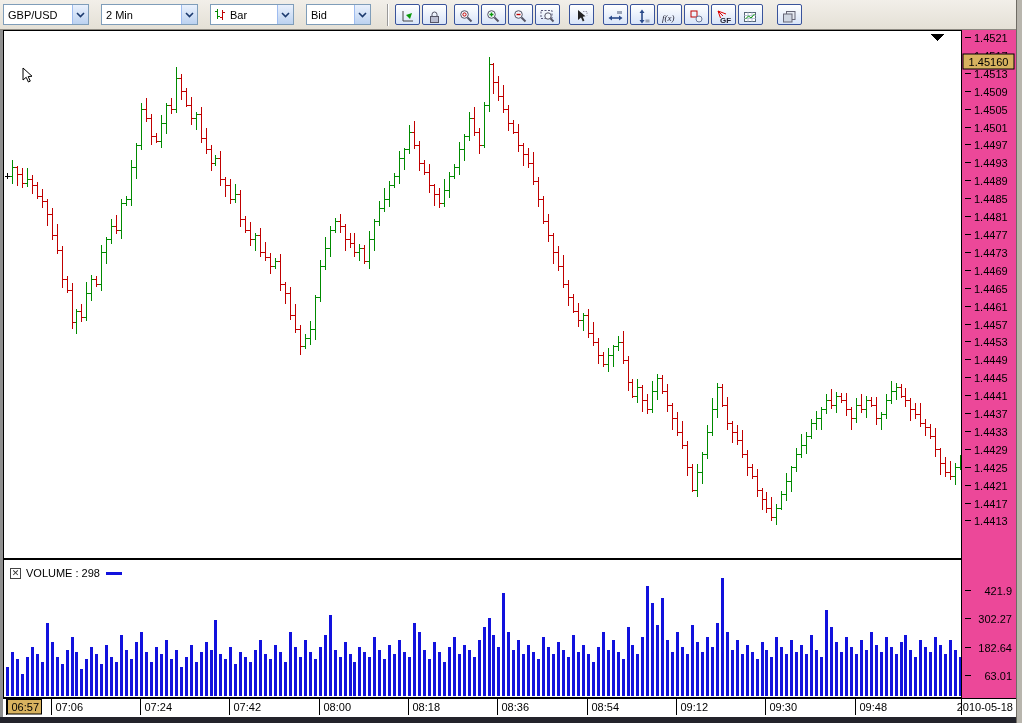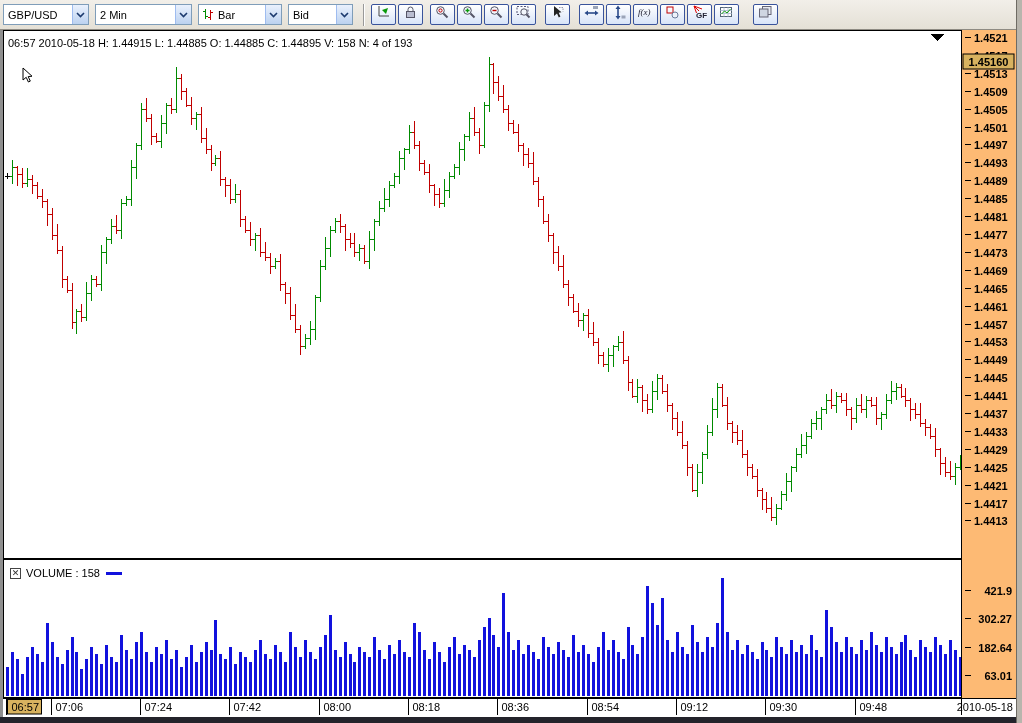--- a/index.html
+++ b/index.html
@@ -4,36 +4,36 @@
 <style>
   * { box-sizing: border-box; margin: 0; padding: 0; }
   body { background:#555; font-family:"Liberation Sans",sans-serif; }
   .window { position:relative; width:1022px; height:723px; background:#8f8f8f; overflow:hidden; }
 
   
   .toolbar { position:absolute; left:0; top:0; width:1016px; height:30px;
     background:linear-gradient(#f2efe9,#e4e0d6); border-bottom:1px solid #8e8b83;
     display:flex; align-items:center; padding-left:3px; }
   .dd { display:inline-flex; align-items:center; height:21px; background:#fff;
-    border:1px solid #7f9db9; margin-right:6px; }
+    border:1px solid #7f9db9; margin-right:12px; }
   .dd .val { font-size:11px; color:#000; padding:0 4px; flex:1; white-space:nowrap; }
   .dd .arrow { width:16px; height:19px; background:linear-gradient(#eaf1fd,#bcd2f0);
     border-left:1px solid #9ebcf0; display:flex; align-items:center; justify-content:center; }
   .tb-sep { width:2px; height:22px; border-left:1px solid #999; border-right:1px solid #fff; margin:0 4px; }
   .tb-btn { width:25px; height:21px; margin-left:2px; border:1px solid #39539b; border-radius:2px;
-    background:linear-gradient(#ffffff,#d8e4f8); display:inline-flex; align-items:flex-start;
+    background:linear-gradient(#ffffff,#d8e4f8); display:inline-flex; align-items:flex-end;
     justify-content:center; padding:0; cursor:default; }
   .g1 { margin-left:7px; } .g2 { margin-left:9px; } .g3 { margin-left:14px; }
 
   
   .price-pane { position:absolute; left:3px; top:30px; width:959px; height:529px;
     background:#fff; border:1px solid #000; }
   .volume-pane { position:absolute; left:3px; top:559px; width:959px; height:139px;
     background:#fff; border:1px solid #000; }
-  .gutter { position:absolute; left:962px; top:30px; width:54px; height:668px; background:#fdba74;font-weight:bold; }
+  .gutter { position:absolute; left:962px; top:30px; width:54px; height:668px; background:#ec4899; }
   .right-strip { position:absolute; left:1016px; top:0; width:6px; height:723px;
     background:#b8b5ad; border-left:1px solid #6e6b64; }
   .time-axis { position:absolute; left:3px; top:698px; width:1013px; height:35px;
     background:#fff; border-top:1px solid #000; border-bottom:2px solid #000;text-decoration:underline; }
   .bottom-strip { position:absolute; left:0; top:717px; width:1016px; height:6px; background:#23232b; }
 
   .info-line { position:absolute; left:4px; top:6px; font-size:11px; color:#000; white-space:nowrap; }
   .vol-legend { position:absolute; left:6px; top:7px; display:flex; align-items:center; font-size:11px; color:#000; }
   .chk { display:inline-block; width:11px; height:11px; border:1px solid #444; background:#fff;
     font-size:9px; line-height:9px; text-align:center; color:#333; margin-right:5px; }
@@ -188,21 +188,20 @@
     </button>
   </div>
 
   <div class="price-pane">
     <svg id="price-svg" width="957" height="527" shape-rendering="crispEdges">
       <polygon points="926,3 941,3 933.5,10" fill="#000"></polygon>
     <path d="M8.5 128.8L8.5 152.5M6 145.8L8.5 145.8M8.5 136.8L11 136.8M23.5 136.8L23.5 156.1M21 152.5L23.5 152.5M23.5 148.0L26 148.0M72.5 277.9L72.5 302.5M70 291.3L72.5 291.3M72.5 280.1L75 280.1M82.5 251.0L82.5 290.4M80 286.8L82.5 286.8M82.5 262.2L85 262.2M87.5 244.3L87.5 270.2M85 262.2L87.5 262.2M87.5 248.8L90 248.8M97.5 213.8L97.5 259.9M95 253.2L97.5 253.2M97.5 221.9L100 221.9M102.5 206.2L102.5 233.1M100 221.9L102.5 221.9M102.5 208.5L105 208.5M107.5 188.3L107.5 212.9M105 208.5L107.5 208.5M107.5 195.0L110 195.0M117.5 168.2L117.5 207.6M115 199.5L117.5 199.5M117.5 172.6L120 172.6M122.5 164.6L122.5 174.9M120 172.6L122.5 172.6M122.5 168.2L125 168.2M127.5 128.8L127.5 174.9M125 168.2L127.5 168.2M127.5 136.8L130 136.8M132.5 112.2L132.5 148.0M130 136.8L132.5 136.8M132.5 114.4L135 114.4M137.5 71.9L137.5 118.9M135 114.4L137.5 114.4M137.5 78.6L140 78.6M157.5 84.0L157.5 116.7M155 110.0L157.5 110.0M157.5 92.1L160 92.1M162.5 71.9L162.5 103.3M160 92.1L162.5 92.1M162.5 74.2L165 74.2M172.5 36.1L172.5 82.2M170 78.6L172.5 78.6M172.5 47.3L175 47.3M192.5 80.9L192.5 98.8M190 87.6L192.5 87.6M192.5 83.1L195 83.1M211.5 124.3L211.5 134.6M209 132.4L211.5 132.4M211.5 127.9L214 127.9M231.5 152.5L231.5 171.7M229 168.2L231.5 168.2M231.5 163.7L234 163.7M251.5 201.7L251.5 219.7M249 208.5L251.5 208.5M251.5 204.0L254 204.0M271.5 227.3L271.5 237.6M269 235.3L271.5 235.3M271.5 230.8L274 230.8M301.5 303.4L301.5 318.1M299 315.9L301.5 315.9M301.5 307.0L304 307.0M306.5 289.9L306.5 313.7M304 307.0L306.5 307.0M306.5 298.0L309 298.0M311.5 264.4L311.5 309.2M309 298.0L311.5 298.0M311.5 266.7L314 266.7M316.5 228.6L316.5 271.1M314 266.7L316.5 266.7M316.5 235.3L319 235.3M321.5 206.2L321.5 238.9M319 235.3L321.5 235.3M321.5 217.4L324 217.4M326.5 195.0L326.5 225.5M324 217.4L326.5 217.4M326.5 199.5L329 199.5M331.5 187.0L331.5 201.7M329 199.5L331.5 199.5M331.5 190.6L334 190.6M355.5 212.9L355.5 229.9M353 221.9L355.5 221.9M355.5 217.4L358 217.4M365.5 200.4L365.5 237.6M363 230.8L365.5 230.8M365.5 208.5L368 208.5M370.5 188.3L370.5 219.7M368 208.5L370.5 208.5M370.5 190.6L373 190.6M375.5 170.4L375.5 195.0M373 190.6L375.5 190.6M375.5 177.1L378 177.1M380.5 157.0L380.5 180.7M378 177.1L380.5 177.1M380.5 168.2L383 168.2M385.5 150.3L385.5 176.2M383 168.2L385.5 168.2M385.5 154.7L388 154.7M390.5 142.2L390.5 157.0M388 154.7L390.5 154.7M390.5 145.8L393 145.8M395.5 119.8L395.5 152.5M393 145.8L395.5 145.8M395.5 127.9L398 127.9M400.5 116.7L400.5 139.1M398 127.9L400.5 127.9M400.5 118.9L403 118.9M405.5 94.3L405.5 123.4M403 118.9L405.5 118.9M405.5 101.0L408 101.0M440.5 148.0L440.5 176.2M438 172.6L440.5 172.6M440.5 159.2L443 159.2M445.5 141.3L445.5 167.3M443 159.2L445.5 159.2M445.5 145.8L448 145.8M450.5 133.2L450.5 148.0M448 145.8L450.5 145.8M450.5 136.8L453 136.8M455.5 110.9L455.5 143.5M453 136.8L455.5 136.8M455.5 118.9L458 118.9M460.5 103.3L460.5 130.1M458 118.9L460.5 118.9M460.5 105.5L463 105.5M465.5 80.9L465.5 110.0M463 105.5L465.5 105.5M465.5 87.6L468 87.6M480.5 70.6L480.5 116.7M478 114.4L480.5 114.4M480.5 74.2L483 74.2M485.5 25.8L485.5 80.9M483 74.2L485.5 74.2M485.5 33.9L488 33.9M579.5 282.3L579.5 300.2M577 289.0L579.5 289.0M579.5 284.6L582 284.6M604.5 316.8L604.5 340.5M602 333.8L604.5 333.8M604.5 324.9L607 324.9M609.5 313.7L609.5 336.1M607 324.9L609.5 324.9M609.5 315.9L612 315.9M614.5 304.7L614.5 320.4M612 315.9L614.5 315.9M614.5 311.4L617 311.4M633.5 348.1L633.5 371.9M631 365.2L633.5 365.2M633.5 356.2L636 356.2M648.5 349.5L648.5 382.2M646 378.6L648.5 378.6M648.5 360.7L651 360.7M653.5 342.8L653.5 368.7M651 360.7L653.5 360.7M653.5 347.2L656 347.2M693.5 433.2L693.5 465.9M691 459.2L693.5 459.2M693.5 441.3L696 441.3M698.5 421.1L698.5 452.5M696 441.3L698.5 441.3M698.5 423.4L701 423.4M703.5 394.3L703.5 427.8M701 423.4L703.5 423.4M703.5 401.0L706 401.0M708.5 367.4L708.5 404.5M706 401.0L708.5 401.0M708.5 378.6L711 378.6M713.5 351.7L713.5 386.6M711 378.6L713.5 378.6M713.5 356.2L716 356.2M772.5 472.6L772.5 494.1M770 486.0L772.5 486.0M772.5 477.1L775 477.1M777.5 460.1L777.5 479.3M775 477.1L777.5 477.1M777.5 463.6L780 463.6M782.5 442.2L782.5 470.4M780 463.6L782.5 463.6M782.5 450.2L785 450.2M787.5 434.5L787.5 461.4M785 450.2L787.5 450.2M787.5 436.8L790 436.8M792.5 416.6L792.5 441.3M790 436.8L792.5 436.8M792.5 423.4L795 423.4M797.5 403.2L797.5 426.9M795 423.4L797.5 423.4M797.5 414.4L800 414.4M802.5 401.0L802.5 422.5M800 414.4L802.5 414.4M802.5 405.4L805 405.4M807.5 388.4L807.5 407.7M805 405.4L807.5 405.4M807.5 392.0L810 392.0M812.5 379.5L812.5 398.7M810 392.0L812.5 392.0M812.5 387.5L815 387.5M817.5 376.3L817.5 398.7M815 387.5L817.5 387.5M817.5 378.6L820 378.6M822.5 362.9L822.5 383.1M820 378.6L822.5 378.6M822.5 369.6L825 369.6M832.5 360.7L832.5 382.2M830 374.1L832.5 374.1M832.5 365.2L835 365.2M852.5 367.4L852.5 392.0M850 387.5L852.5 387.5M852.5 374.1L855 374.1M862.5 365.2L862.5 386.6M860 378.6L862.5 378.6M862.5 369.6L865 369.6M877.5 380.8L877.5 398.7M875 387.5L877.5 387.5M877.5 383.1L880 383.1M882.5 362.9L882.5 387.5M880 383.1L882.5 383.1M882.5 369.6L885 369.6M887.5 349.5L887.5 373.2M885 369.6L887.5 369.6M887.5 360.7L890 360.7M892.5 351.7L892.5 368.7M890 360.7L892.5 360.7M892.5 356.2L895 356.2M951.5 432.3L951.5 453.8M949 445.7L951.5 445.7M951.5 436.8L954 436.8M956.5 424.2L956.5 439.0M954 436.8L956.5 436.8M956.5 427.8L959 427.8" stroke="#008a00" fill="none" stroke-width="1"></path>
         <path d="M13.5 134.6L13.5 154.7M11 136.8L13.5 136.8M13.5 143.5L16 143.5M18.5 136.8L18.5 157.0M16 143.5L18.5 143.5M18.5 152.5L21 152.5M28.5 143.5L28.5 162.8M26 148.0L28.5 148.0M28.5 154.7L31 154.7M33.5 151.2L33.5 168.2M31 154.7L33.5 154.7M33.5 165.9L36 165.9M38.5 157.9L38.5 177.1M36 165.9L38.5 165.9M38.5 170.4L41 170.4M43.5 168.2L43.5 195.0M41 170.4L43.5 170.4M43.5 183.8L46 183.8M48.5 177.1L48.5 208.5M46 183.8L48.5 183.8M48.5 204.0L51 204.0M53.5 192.8L53.5 223.2M51 204.0L53.5 204.0M53.5 219.7L56 219.7M58.5 215.2L58.5 256.8M56 219.7L58.5 219.7M58.5 248.8L61 248.8M63.5 245.2L63.5 262.2M61 248.8L63.5 248.8M63.5 259.9L66 259.9M68.5 251.9L68.5 298.0M66 259.9L68.5 259.9M68.5 291.3L71 291.3M77.5 273.4L77.5 291.3M75 280.1L77.5 280.1M77.5 286.8L80 286.8M92.5 245.2L92.5 255.5M90 248.8L92.5 248.8M92.5 253.2L95 253.2M112.5 183.8L112.5 203.1M110 195.0L112.5 195.0M112.5 199.5L115 199.5M142.5 67.4L142.5 91.2M140 78.6L142.5 78.6M142.5 87.6L145 87.6M147.5 83.1L147.5 113.6M145 87.6L147.5 87.6M147.5 105.5L150 105.5M152.5 101.9L152.5 112.2M150 105.5L152.5 105.5M152.5 110.0L155 110.0M167.5 67.4L167.5 83.1M165 74.2L167.5 74.2M167.5 78.6L170 78.6M177.5 42.8L177.5 68.8M175 47.3L177.5 47.3M177.5 60.7L180 60.7M182.5 57.1L182.5 76.4M180 60.7L182.5 60.7M182.5 74.2L185 74.2M187.5 66.1L187.5 94.3M185 74.2L187.5 74.2M187.5 87.6L190 87.6M197.5 76.4L197.5 112.2M195 83.1L197.5 83.1M197.5 107.7L200 107.7M202.5 96.5L202.5 122.5M200 107.7L202.5 107.7M202.5 118.9L205 118.9M207.5 114.4L207.5 140.4M205 118.9L207.5 118.9M207.5 132.4L210 132.4M216.5 119.8L216.5 154.7M214 127.9L216.5 127.9M216.5 148.0L219 148.0M221.5 145.8L221.5 165.9M219 148.0L221.5 148.0M221.5 154.7L224 154.7M226.5 148.0L226.5 172.6M224 154.7L226.5 154.7M226.5 168.2L229 168.2M236.5 159.2L236.5 196.4M234 163.7L236.5 163.7M236.5 188.3L239 188.3M241.5 184.7L241.5 201.7M239 188.3L241.5 188.3M241.5 199.5L244 199.5M246.5 191.4L246.5 215.2M244 199.5L246.5 199.5M246.5 208.5L249 208.5M256.5 197.3L256.5 226.4M254 204.0L256.5 204.0M256.5 221.9L259 221.9M261.5 210.7L261.5 229.9M259 221.9L261.5 221.9M261.5 226.4L264 226.4M266.5 221.9L266.5 243.4M264 226.4L266.5 226.4M266.5 235.3L269 235.3M276.5 222.8L276.5 259.9M274 230.8L276.5 230.8M276.5 253.2L279 253.2M281.5 251.0L281.5 273.4M279 253.2L281.5 253.2M281.5 262.2L284 262.2M286.5 255.5L286.5 289.0M284 262.2L286.5 262.2M286.5 284.6L289 284.6M291.5 273.4L291.5 301.6M289 284.6L291.5 284.6M291.5 298.0L294 298.0M296.5 293.5L296.5 324.0M294 298.0L296.5 298.0M296.5 315.9L299 315.9M336.5 182.5L336.5 201.7M334 190.6L336.5 190.6M336.5 195.0L339 195.0M341.5 192.8L341.5 219.7M339 195.0L341.5 195.0M341.5 208.5L344 208.5M346.5 201.7L346.5 217.4M344 208.5L346.5 208.5M346.5 212.9L349 212.9M350.5 201.7L350.5 225.5M348 212.9L350.5 212.9M350.5 221.9L353 221.9M360.5 213.8L360.5 233.1M358 217.4L360.5 217.4M360.5 230.8L363 230.8M410.5 89.8L410.5 118.0M408 101.0L410.5 101.0M410.5 114.4L413 114.4M415.5 110.0L415.5 140.4M413 114.4L415.5 114.4M415.5 132.4L418 132.4M420.5 128.8L420.5 143.5M418 132.4L420.5 132.4M420.5 141.3L423 141.3M425.5 133.2L425.5 161.5M423 141.3L425.5 141.3M425.5 154.7L428 154.7M430.5 152.5L430.5 174.9M428 154.7L430.5 154.7M430.5 163.7L433 163.7M435.5 157.0L435.5 177.1M433 163.7L435.5 163.7M435.5 172.6L438 172.6M470.5 76.4L470.5 104.6M468 87.6L470.5 87.6M470.5 101.0L473 101.0M475.5 96.5L475.5 122.5M473 101.0L475.5 101.0M475.5 114.4L478 114.4M489.5 31.6L489.5 63.0M487 33.9L489.5 33.9M489.5 51.8L492 51.8M494.5 45.1L494.5 69.7M492 51.8L494.5 51.8M494.5 65.2L497 65.2M499.5 54.0L499.5 82.2M497 65.2L499.5 65.2M499.5 78.6L502 78.6M504.5 74.2L504.5 100.1M502 78.6L504.5 78.6M504.5 92.1L507 92.1M509.5 88.5L509.5 103.3M507 92.1L509.5 92.1M509.5 101.0L512 101.0M514.5 93.0L514.5 121.2M512 101.0L514.5 101.0M514.5 114.4L517 114.4M519.5 112.2L519.5 134.6M517 114.4L519.5 114.4M519.5 123.4L522 123.4M524.5 116.7L524.5 136.8M522 123.4L524.5 123.4M524.5 132.4L527 132.4M529.5 121.2L529.5 153.8M527 132.4L529.5 132.4M529.5 150.3L532 150.3M534.5 145.8L534.5 176.2M532 150.3L534.5 150.3M534.5 168.2L537 168.2M539.5 164.6L539.5 192.8M537 168.2L539.5 168.2M539.5 190.6L542 190.6M544.5 182.5L544.5 210.7M542 190.6L544.5 190.6M544.5 204.0L547 204.0M549.5 201.7L549.5 233.1M547 204.0L549.5 204.0M549.5 221.9L552 221.9M554.5 215.2L554.5 239.8M552 221.9L554.5 221.9M554.5 235.3L557 235.3M559.5 224.1L559.5 256.8M557 235.3L559.5 235.3M559.5 253.2L562 253.2M564.5 248.8L564.5 274.7M562 253.2L564.5 253.2M564.5 266.7L567 266.7M569.5 263.1L569.5 282.3M567 266.7L569.5 266.7M569.5 280.1L572 280.1M574.5 272.0L574.5 295.8M572 280.1L574.5 280.1M574.5 289.0L577 289.0M584.5 277.9L584.5 307.0M582 284.6L584.5 284.6M584.5 302.5L587 302.5M589.5 291.3L589.5 315.0M587 302.5L589.5 302.5M589.5 311.4L592 311.4M594.5 307.0L594.5 332.9M592 311.4L594.5 311.4M594.5 324.9L597 324.9M599.5 321.3L599.5 336.1M597 324.9L599.5 324.9M599.5 333.8L602 333.8M619.5 300.2L619.5 332.9M617 311.4L619.5 311.4M619.5 329.3L622 329.3M624.5 324.9L624.5 359.8M622 329.3L624.5 329.3M624.5 351.7L627 351.7M628.5 348.1L628.5 367.4M626 351.7L628.5 351.7M628.5 365.2L631 365.2M638.5 354.0L638.5 380.8M636 356.2L638.5 356.2M638.5 369.6L641 369.6M643.5 362.9L643.5 383.1M641 369.6L643.5 369.6M643.5 378.6L646 378.6M658.5 343.7L658.5 362.9M656 347.2L658.5 347.2M658.5 360.7L661 360.7M663.5 352.6L663.5 380.8M661 360.7L663.5 360.7M663.5 374.1L666 374.1M668.5 371.9L668.5 398.7M666 374.1L668.5 374.1M668.5 387.5L671 387.5M673.5 380.8L673.5 405.4M671 387.5L673.5 387.5M673.5 401.0L676 401.0M678.5 389.8L678.5 418.0M676 401.0L678.5 401.0M678.5 414.4L681 414.4M683.5 409.9L683.5 444.8M681 414.4L683.5 414.4M683.5 436.8L686 436.8M688.5 433.2L688.5 461.4M686 436.8L688.5 436.8M688.5 459.2L691 459.2M718.5 352.6L718.5 376.3M716 356.2L718.5 356.2M718.5 374.1L721 374.1M723.5 366.0L723.5 398.7M721 374.1L723.5 374.1M723.5 392.0L726 392.0M728.5 389.8L728.5 412.2M726 392.0L728.5 392.0M728.5 401.0L731 401.0M733.5 394.3L733.5 414.4M731 401.0L733.5 401.0M733.5 409.9L736 409.9M738.5 398.7L738.5 426.9M736 409.9L738.5 409.9M738.5 423.4L741 423.4M743.5 418.9L743.5 444.8M741 423.4L743.5 423.4M743.5 436.8L746 436.8M748.5 433.2L748.5 448.0M746 436.8L748.5 436.8M748.5 445.7L751 445.7M753.5 437.7L753.5 465.9M751 445.7L753.5 445.7M753.5 459.2L756 459.2M758.5 456.9L758.5 479.3M756 459.2L758.5 459.2M758.5 468.1L761 468.1M762.5 461.4L762.5 481.6M760 468.1L762.5 468.1M762.5 477.1L765 477.1M767.5 465.9L767.5 489.6M765 477.1L767.5 477.1M767.5 486.0L770 486.0M827.5 358.4L827.5 377.7M825 369.6L827.5 369.6M827.5 374.1L830 374.1M837.5 361.6L837.5 371.9M835 365.2L837.5 365.2M837.5 369.6L840 369.6M842.5 361.6L842.5 385.3M840 369.6L842.5 369.6M842.5 378.6L845 378.6M847.5 376.3L847.5 398.7M845 378.6L847.5 378.6M847.5 387.5L850 387.5M857.5 362.9L857.5 382.2M855 374.1L857.5 374.1M857.5 378.6L860 378.6M867.5 366.0L867.5 376.3M865 369.6L867.5 369.6M867.5 374.1L870 374.1M872.5 366.0L872.5 394.3M870 374.1L872.5 374.1M872.5 387.5L875 387.5M897.5 352.6L897.5 367.4M895 356.2L897.5 356.2M897.5 365.2L900 365.2M901.5 357.1L901.5 376.3M899 365.2L901.5 365.2M901.5 369.6L904 369.6M906.5 367.4L906.5 389.8M904 369.6L906.5 369.6M906.5 378.6L909 378.6M911.5 371.9L911.5 387.5M909 378.6L911.5 378.6M911.5 383.1L914 383.1M916.5 371.9L916.5 395.6M914 383.1L916.5 383.1M916.5 392.0L919 392.0M921.5 387.5L921.5 404.5M919 392.0L921.5 392.0M921.5 396.5L924 396.5M926.5 392.9L926.5 407.7M924 396.5L926.5 396.5M926.5 405.4L929 405.4M931.5 397.4L931.5 425.6M929 405.4L931.5 405.4M931.5 418.9L934 418.9M936.5 416.6L936.5 443.5M934 418.9L936.5 418.9M936.5 432.3L939 432.3M941.5 425.6L941.5 445.7M939 432.3L941.5 432.3M941.5 441.3L944 441.3M946.5 430.1L946.5 449.3M944 441.3L946.5 441.3M946.5 445.7L949 445.7" stroke="#c00000" fill="none" stroke-width="1"></path>
         <path d="M3.5 142.2L3.5 148.0M1 145.8L3.5 145.8M3.5 145.8L6 145.8" stroke="#000000" fill="none" stroke-width="1"></path>
       </svg>
-    <div class="info-line">06:57 2010-05-18 H: 1.44915 L: 1.44885 O: 1.44885 C: 1.44895 V: 158 N: 4 of 193</div>
     <svg class="cursor-arrow" width="12" height="17">
       <path d="M1 1 L1 13 L4.2 10.3 L6.4 15 L8.3 14.1 L6.2 9.6 L10 9.2 Z" fill="#fff" stroke="#000"></path>
     </svg>
   </div>
 
   <div class="volume-pane">
     <svg id="volume-svg" width="957" height="137" shape-rendering="crispEdges">
         <rect x="2" y="106.6" width="3" height="29.4" fill="#1212dd"></rect>
         <rect x="7" y="91.9" width="3" height="44.1" fill="#1212dd"></rect>
         <rect x="12" y="99.3" width="3" height="36.8" fill="#1212dd"></rect>
@@ -392,21 +391,21 @@
         <rect x="925" y="91.9" width="3" height="44.1" fill="#1212dd"></rect>
         <rect x="930" y="77.2" width="3" height="58.8" fill="#1212dd"></rect>
         <rect x="935" y="84.6" width="3" height="51.4" fill="#1212dd"></rect>
         <rect x="940" y="94.3" width="3" height="41.6" fill="#1212dd"></rect>
         <rect x="945" y="79.7" width="3" height="56.4" fill="#1212dd"></rect>
         <rect x="950" y="89.5" width="3" height="46.5" fill="#1212dd"></rect>
         <rect x="955" y="97.3" width="3" height="38.7" fill="#1212dd"></rect>
       </svg>
     <div class="vol-legend">
       <span class="chk">✕</span>
-      <span>VOLUME : 158</span>
+      <span>VOLUME : 298</span>
       <span class="vol-dash"></span>
     </div>
   </div>
 
   <div class="gutter">
     <svg id="axis-svg" width="54" height="668">
         <line x1="3" x2="9" y1="7.5" y2="7.5" stroke="#000"></line>
         <text x="12" y="11.5" font-size="11" font-family="Liberation Sans, sans-serif" fill="#000">1.4521</text>
         <line x1="3" x2="9" y1="25.5" y2="25.5" stroke="#000"></line>
         <text x="12" y="29.5" font-size="11" font-family="Liberation Sans, sans-serif" fill="#000">1.4517</text>

